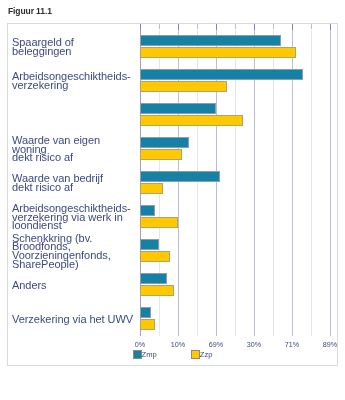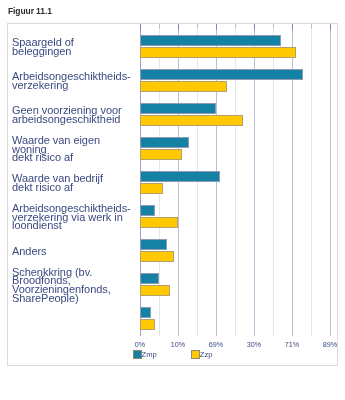--- a/index.html
+++ b/index.html
@@ -223,21 +223,20 @@
             </div>
           </div>
           <div class="row">
             <div class="cat-label">Arbeidsongeschiktheids-<br>verzekering</div>
             <div class="bars">
               <div class="bar zmp" title="Zmp: 43%" style="width: 163.4px;"></div>
               <div class="bar zzp" title="Zzp: 23%" style="width: 87.4px;"></div>
             </div>
           </div>
           <div class="row">
-            <div class="cat-label">Geen voorziening voor<br>arbeidsongeschiktheid</div>
             <div class="bars">
               <div class="bar zmp" title="Zmp: 20%" style="width: 76px;"></div>
               <div class="bar zzp" title="Zzp: 27%" style="width: 102.6px;"></div>
             </div>
           </div>
           <div class="row">
             <div class="cat-label">Waarde van eigen woning<br>dekt risico af</div>
             <div class="bars">
               <div class="bar zmp" title="Zmp: 13%" style="width: 49.4px;"></div>
               <div class="bar zzp" title="Zzp: 11%" style="width: 41.8px;"></div>
@@ -251,34 +250,35 @@
             </div>
           </div>
           <div class="row">
             <div class="cat-label">Arbeidsongeschiktheids-<br>verzekering via werk in loondienst</div>
             <div class="bars">
               <div class="bar zmp" title="Zmp: 4%" style="width: 15.2px;"></div>
               <div class="bar zzp" title="Zzp: 10%" style="width: 38px;"></div>
             </div>
           </div>
           <div class="row">
+            <div class="cat-label">Schenkkring (bv. Broodfonds,<br>Voorzieningenfonds, SharePeople)</div>
+            <div class="bars">
+              <div class="bar zmp" title="Zmp: 5%" style="width: 19px;"></div>
+              <div class="bar zzp" title="Zzp: 8%" style="width: 30.4px;"></div>
+            </div>
+          </div>
+          <div class="row">
             <div class="cat-label">Anders</div>
             <div class="bars">
               <div class="bar zmp" title="Zmp: 7%" style="width: 26.6px;"></div>
               <div class="bar zzp" title="Zzp: 9%" style="width: 34.2px;"></div>
             </div>
           </div>
           <div class="row">
-            <div class="cat-label">Schenkkring (bv. Broodfonds,<br>Voorzieningenfonds, SharePeople)</div>
-            <div class="bars">
-              <div class="bar zmp" title="Zmp: 5%" style="width: 19px;"></div>
-              <div class="bar zzp" title="Zzp: 8%" style="width: 30.4px;"></div>
-            </div>
-          </div>
-          <div class="row">
+            <div class="cat-label">Verzekering via het UWV</div>
             <div class="bars">
               <div class="bar zmp" title="Zmp: 3%" style="width: 11.4px;"></div>
               <div class="bar zzp" title="Zzp: 4%" style="width: 15.2px;"></div>
             </div>
           </div>
         </div>
       <div class="xaxis" id="xaxis">
           <div class="xlab" style="left: 0px;">0%</div>
           <div class="xlab" style="left: 38px;">10%</div>
           <div class="xlab" style="left: 76px;">69%</div>

